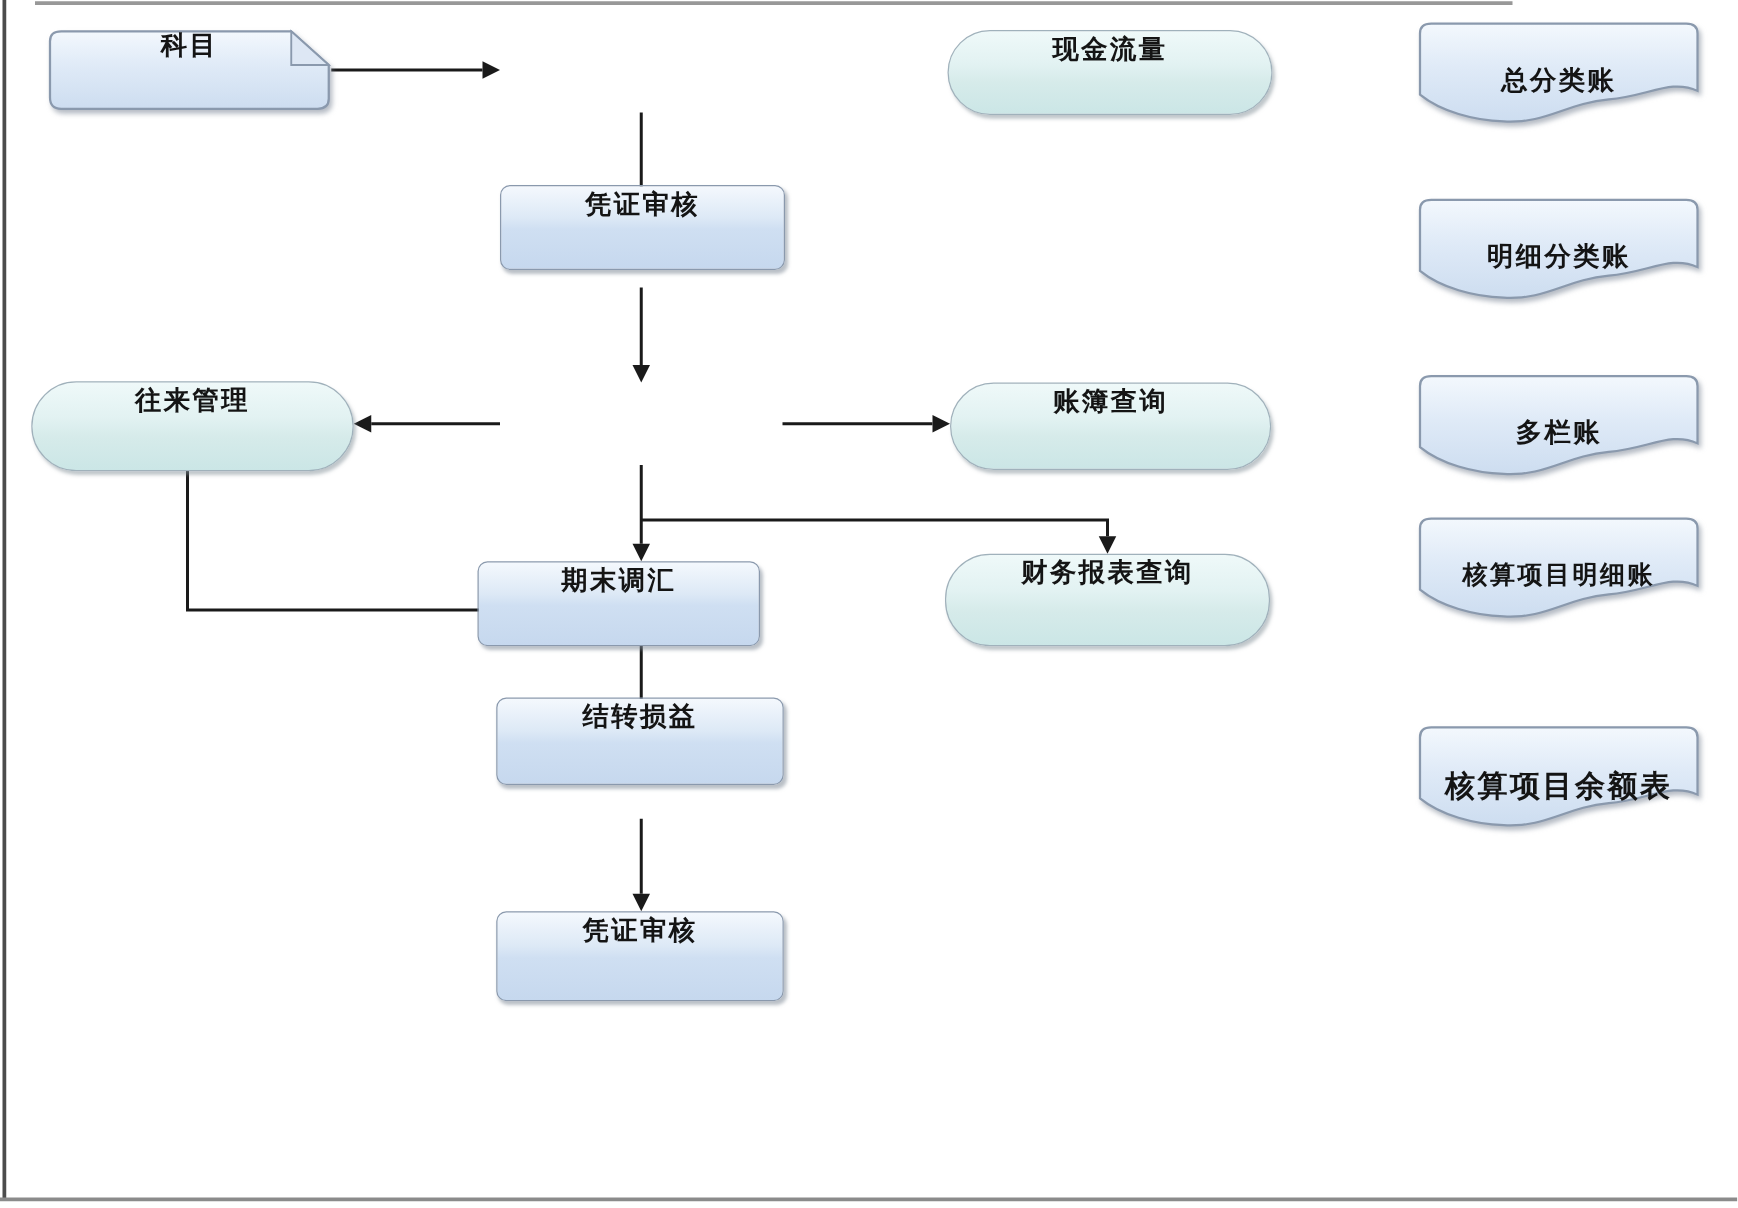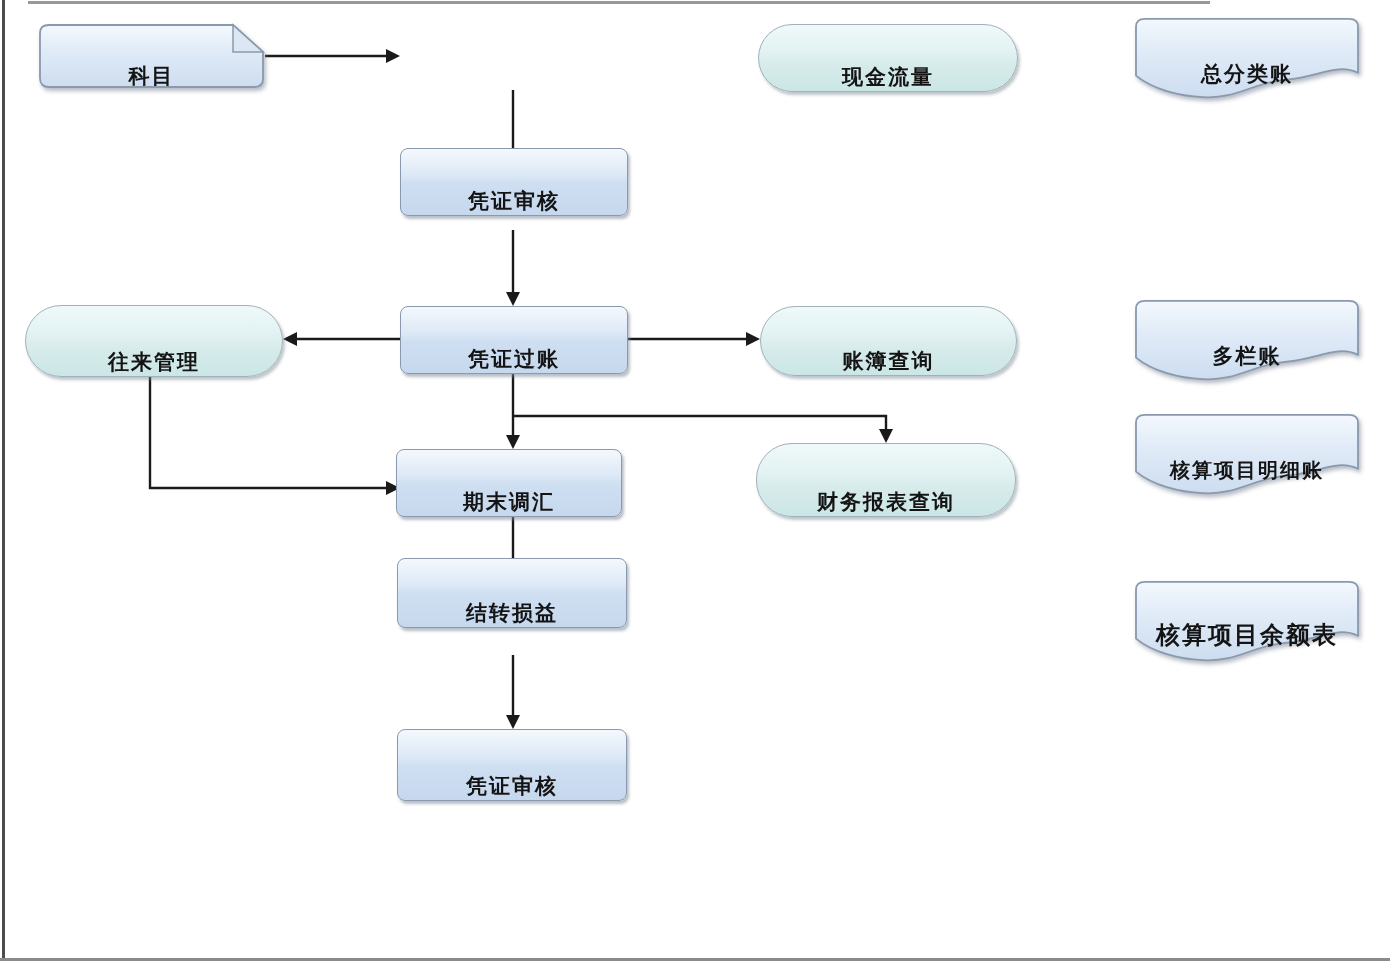--- a/index.html
+++ b/index.html
@@ -9,39 +9,39 @@
   }
   
   .edge-left{position:absolute;left:2px;top:0;width:3px;height:960px;background:#4c4c4c;}
   .edge-top{position:absolute;left:28px;top:1px;width:1182px;height:3px;background:#989898;}
   .edge-bottom{position:absolute;left:0;top:958px;width:1390px;height:3px;background:#8b8b8b;}
 
   .connectors{position:absolute;left:0;top:0;z-index:1;pointer-events:none;}
   .connectors path{stroke:var(--connector,#1a1a1a);stroke-width:2.4;fill:none;}
   .connectors polygon{fill:var(--connector,#1a1a1a);}
 
-  .node{position:absolute;z-index:2;display:flex;align-items:flex-end;justify-content:center;cursor:pointer;}
+  .node{position:absolute;z-index:2;display:flex;align-items:flex-start;justify-content:center;cursor:pointer;}
   .lbl{font-weight:700;font-size:21px;letter-spacing:2px;color:#141414;white-space:nowrap;z-index:3;}
 
   .rect{
     border:1px solid var(--process-border,#8a99ad);
     border-radius:8px;
     background:linear-gradient(180deg,var(--process-fill-top,#f4f8fd) 0%,#dde9f6 38%,#cfdff2 52%,var(--process-fill-bottom,#c6d8ee) 100%);
     box-shadow:2px 3px 3px rgba(128,138,152,.55);
   }
   .stadium{
     border:1px solid var(--terminal-border,#a0b1bb);
     border-radius:36px;
     background:linear-gradient(180deg,var(--terminal-fill-top,#eff9f9) 0%,#e2f2f2 40%,#d6ebea 62%,var(--terminal-fill-bottom,#cbe6e6) 100%);
     box-shadow:2px 3px 3px rgba(128,142,150,.5);
   }
   .docnode .shape{position:absolute;left:0;top:0;width:100%;height:100%;
     filter:drop-shadow(2px 3px 2px rgba(120,132,148,.55));}
   .docnode .lbl{position:relative;}
-  .wavy .lbl{margin-bottom:16px;}
+  .wavy .lbl{margin-bottom:16px;margin-top:36px;}
 </style>
 </head>
 <body>
 
 <div class="canvas">
 
   <svg width="0" height="0" style="position:absolute">
     <defs>
       <linearGradient id="gradDoc" x1="0" y1="0" x2="0" y2="1">
         <stop offset="0" stop-color="#f3f8fd"></stop>
@@ -82,24 +82,21 @@
     <svg class="shape" viewBox="0 0 227 68" preserveAspectRatio="none">
       <path d="M2,11 Q2,3 11,3 L195,3 L225,30 L225,57 Q225,65 216,65 L11,65 Q2,65 2,56 Z" fill="url(#gradDoc)" stroke="#8a99ad" stroke-width="1.8"></path>
       <path d="M195,3 L195,30 L225,30 Z" fill="#dde7f4" stroke="#8a99ad" stroke-width="1.5"></path>
     </svg>
     <span class="lbl">科目</span>
   </div>
 
   <div class="node rect" style="left:400px;top:148px;width:226px;height:66px">
     <span class="lbl">凭证审核</span>
   </div>
-  <div class="node rect" style="left:400px;top:306px;width:226px;height:66px">
-    <span class="lbl">凭证过账</span>
-  </div>
-  <div class="node rect" style="left:396px;top:449px;width:224px;height:66px">
+  <div class="node rect" style="left:382px;top:449px;width:224px;height:66px">
     <span class="lbl">期末调汇</span>
   </div>
   <div class="node rect" style="left:397px;top:558px;width:228px;height:68px">
     <span class="lbl">结转损益</span>
   </div>
   <div class="node rect" style="left:397px;top:729px;width:228px;height:70px">
     <span class="lbl">凭证审核</span>
   </div>
 
   <div class="node stadium" style="left:758px;top:24px;width:258px;height:66px">
@@ -114,20 +111,26 @@
   <div class="node stadium" style="left:756px;top:443px;width:258px;height:72px">
     <span class="lbl">财务报表查询</span>
   </div>
 
   <div class="node docnode wavy" style="left:1133px;top:14px;width:228px;height:90px">
     <svg class="shape" viewBox="0 0 228 92" preserveAspectRatio="none">
       <path d="M3,13 Q3,5 12,5 L216,5 Q225,5 225,13 L225,60 C204,50 186,64 154,67 C120,70 104,87 70,85 C46,84 20,77 3,63 Z" fill="url(#gradDoc)" stroke="#8a99ad" stroke-width="1.8"></path>
     </svg>
     <span class="lbl">总分类账</span>
   </div>
+  <div class="node docnode wavy" style="left:1133px;top:155px;width:228px;height:90px">
+    <svg class="shape" viewBox="0 0 228 92" preserveAspectRatio="none">
+      <path d="M3,13 Q3,5 12,5 L216,5 Q225,5 225,13 L225,60 C204,50 186,64 154,67 C120,70 104,87 70,85 C46,84 20,77 3,63 Z" fill="url(#gradDoc)" stroke="#8a99ad" stroke-width="1.8"></path>
+    </svg>
+    <span class="lbl">明细分类账</span>
+  </div>
   <div class="node docnode wavy" style="left:1133px;top:296px;width:228px;height:90px">
     <svg class="shape" viewBox="0 0 228 92" preserveAspectRatio="none">
       <path d="M3,13 Q3,5 12,5 L216,5 Q225,5 225,13 L225,60 C204,50 186,64 154,67 C120,70 104,87 70,85 C46,84 20,77 3,63 Z" fill="url(#gradDoc)" stroke="#8a99ad" stroke-width="1.8"></path>
     </svg>
     <span class="lbl">多栏账</span>
   </div>
   <div class="node docnode wavy" style="left:1133px;top:410px;width:228px;height:90px">
     <svg class="shape" viewBox="0 0 228 92" preserveAspectRatio="none">
       <path d="M3,13 Q3,5 12,5 L216,5 Q225,5 225,13 L225,60 C204,50 186,64 154,67 C120,70 104,87 70,85 C46,84 20,77 3,63 Z" fill="url(#gradDoc)" stroke="#8a99ad" stroke-width="1.8"></path>
     </svg>

